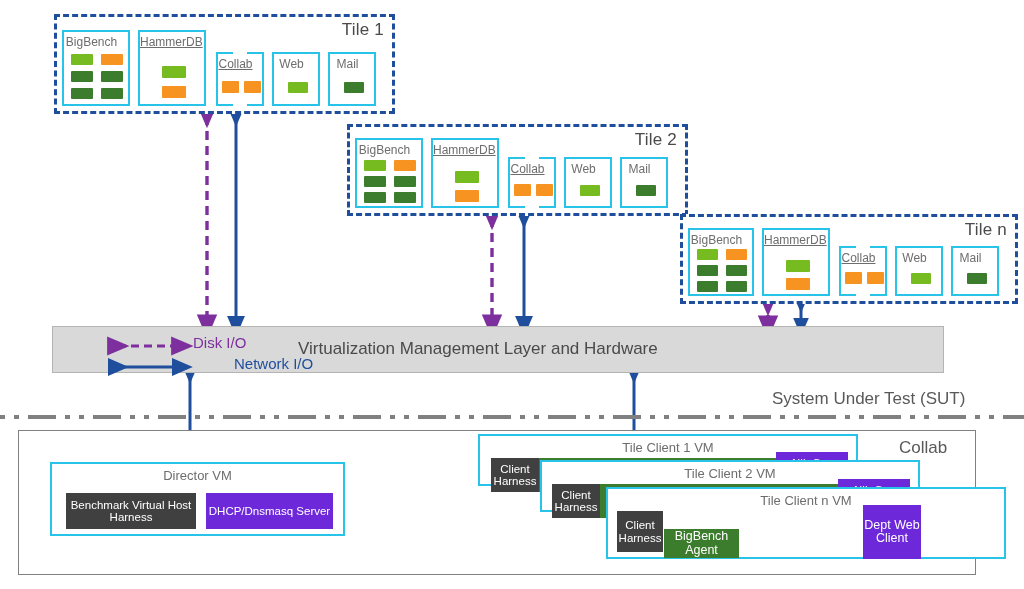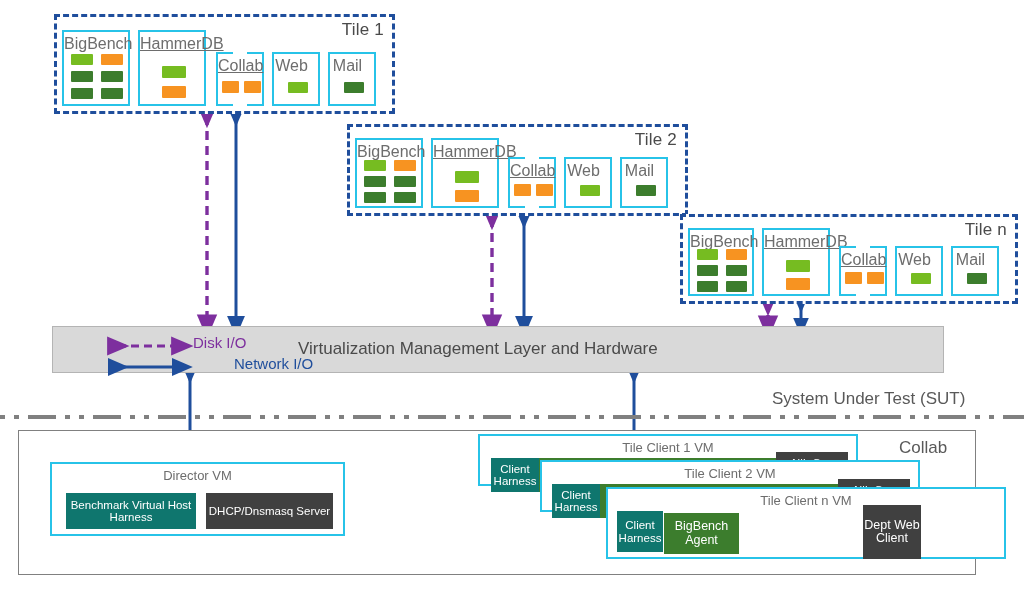--- a/index.html
+++ b/index.html
@@ -26,21 +26,21 @@
     white-space:nowrap;
   }
   
   .app{
     border:2px solid #27c3e8;
     background:#ffffff;
     z-index:6;
   }
   .app-title{
     position:absolute;left:0;right:9px;top:3px;
-    text-align:center;font-size:16px;color:#6d6d6d;
+    text-align:center;font-size:12px;color:#6d6d6d;
     white-space:nowrap;
   }
   .app-title.ul{text-decoration:underline;}
   .blk{position:absolute;border-radius:1px;}
   .g-light{background:#76bc21;}
   .g-dark{background:#3c7d2d;}
   .org{background:#f79321;}
   
   .notch{position:absolute;background:#ffffff;z-index:7;}
 
@@ -78,23 +78,23 @@
   .vm-title{
     position:absolute;left:0;right:0;top:4px;text-align:center;
     font-size:13px;color:#6d6d6d;white-space:nowrap;
   }
   .chip{
     position:absolute;display:flex;align-items:center;justify-content:center;
     text-align:center;color:#ffffff;font-size:11.5px;line-height:1.05;
     box-sizing:border-box;padding:1px;
   }
   .chip.big{font-size:12.5px;}
-  .chip-green{background:#0f766e;}
+  .chip-green{background:#404040;}
   .chip-dgreen{background:#3c7d2d;}
-  .chip-orange{background:#404040;text-align:center;}
+  .chip-orange{background:#6d28d9;text-align:center;}
 
   
   .arrow-svg{position:absolute;left:0;top:0;width:1024px;height:589px;overflow:visible;pointer-events:none;}
 </style>
 </head>
 <body>
 
 <div class="stage">
 
   <svg class="arrow-svg">
@@ -348,16 +348,16 @@
     <span class="vm-title">Tile Client 2 VM</span>
   </div>
   <span class="chip chip-green abs" style="left:552px;top:484px;width:48px;height:34px;z-index:6;">Client Harness</span>
   <span class="chip chip-orange abs" style="left:838px;top:479px;width:72px;height:22px;z-index:6;overflow:hidden;">AllInOne</span>
   <span class="abs" style="left:600px;top:484px;width:238px;height:34px;background:#3c7d2d;z-index:5;"></span>
 
   <div class="abs vm" style="left:606px;top:487px;width:400px;height:72px;z-index:7;">
     <span class="vm-title">Tile Client n VM</span>
   </div>
   <span class="chip chip-green abs" style="left:617px;top:511px;width:46px;height:41px;z-index:8;">Client Harness</span>
-  <span class="chip chip-dgreen abs big" style="left:664px;top:513px;width:75px;height:41px;z-index:8;">BigBench Agent</span>
+  <span class="chip chip-dgreen abs big" style="left:664px;top:529px;width:75px;height:29px;z-index:8;">BigBench Agent</span>
   <span class="chip chip-orange abs big" style="left:863px;top:505px;width:58px;height:54px;z-index:8;">Dept Web Client</span>
 
 </div>
 
 </body></html>

